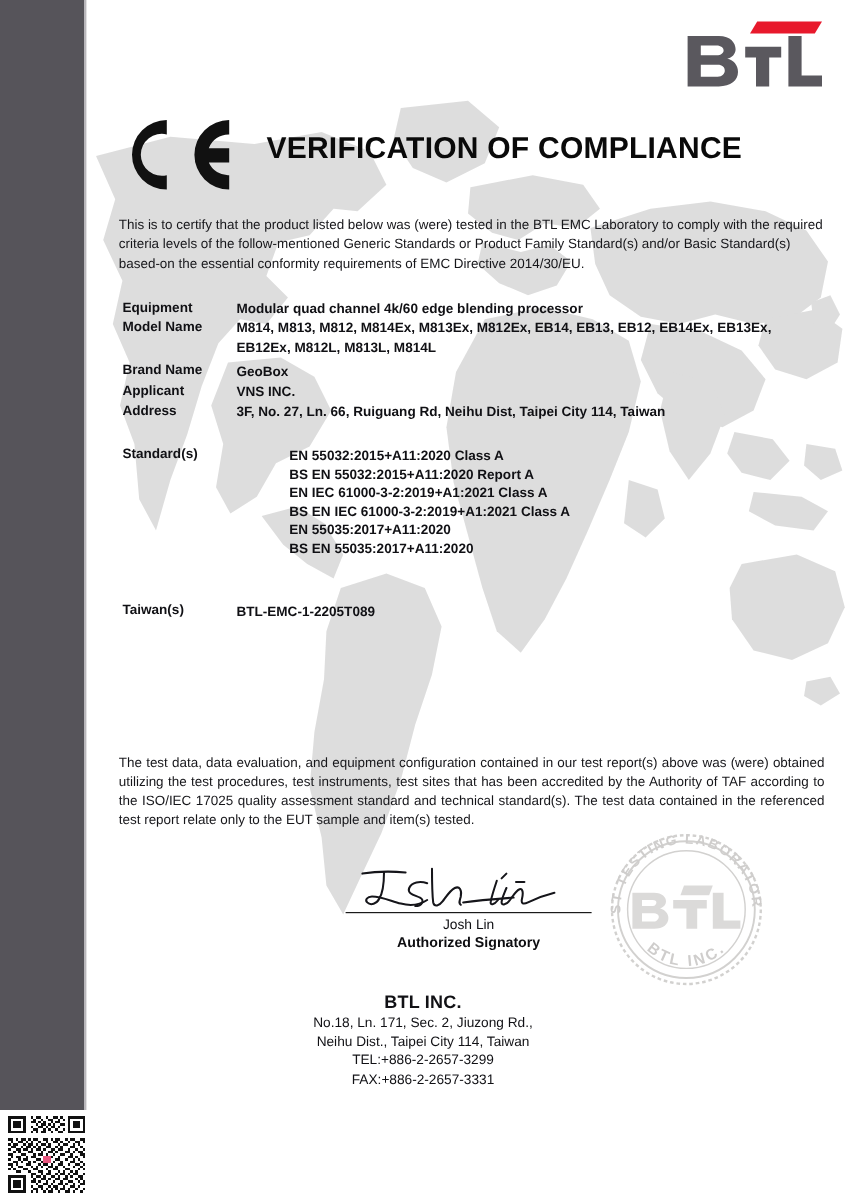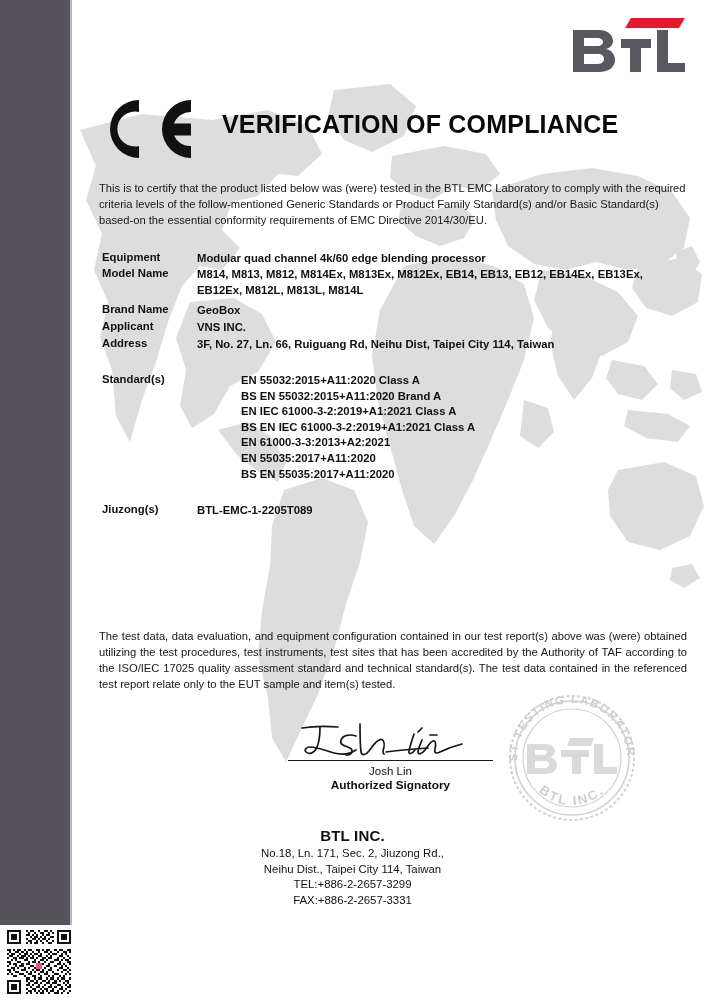--- a/index.html
+++ b/index.html
@@ -323,31 +323,30 @@
 
     <div class="row" id="row-address">
       <span class="lbl">Address</span>
       <span class="val">3F, No. 27, Ln. 66, Ruiguang Rd, Neihu Dist, Taipei City 114, Taiwan</span>
     </div>
 
     <div class="row" id="row-standards">
       <span class="lbl">Standard(s)</span>
       <span class="val" id="standards-list">
           <div>EN 55032:2015+A11:2020 Class A</div>
-          <div>BS EN 55032:2015+A11:2020 Brand A</div>
+          <div>BS EN 55032:2015+A11:2020 Report A</div>
           <div>EN IEC 61000-3-2:2019+A1:2021 Class A</div>
           <div>BS EN IEC 61000-3-2:2019+A1:2021 Class A</div>
-          <div>EN 61000-3-3:2013+A2:2021</div>
           <div>EN 55035:2017+A11:2020</div>
           <div>BS EN 55035:2017+A11:2020</div>
         </span>
     </div>
 
     <div class="row" id="row-reports">
-      <span class="lbl">Jiuzong(s)</span>
+      <span class="lbl">Taiwan(s)</span>
       <span class="val">BTL-EMC-1-2205T089</span>
     </div>
 
     <div id="disclaimer">The test data, data evaluation, and equipment configuration contained in our test report(s) above was (were) obtained utilizing the test procedures, test instruments, test sites that has been accredited by the Authority of TAF according to the ISO/IEC 17025 quality assessment standard and technical standard(s). The test data contained in the referenced test report relate only to the EUT sample and item(s) tested.</div>
 
     <div id="stamp">
       <svg viewBox="0 0 150 140" xmlns="http://www.w3.org/2000/svg">
         <defs>
           <path id="arcTop" d="M 20 72 A 55 55 0 0 1 130 72" fill="none"></path>
           <path id="arcBottom" d="M 28 72 A 47 47 0 0 0 122 72" fill="none"></path>

